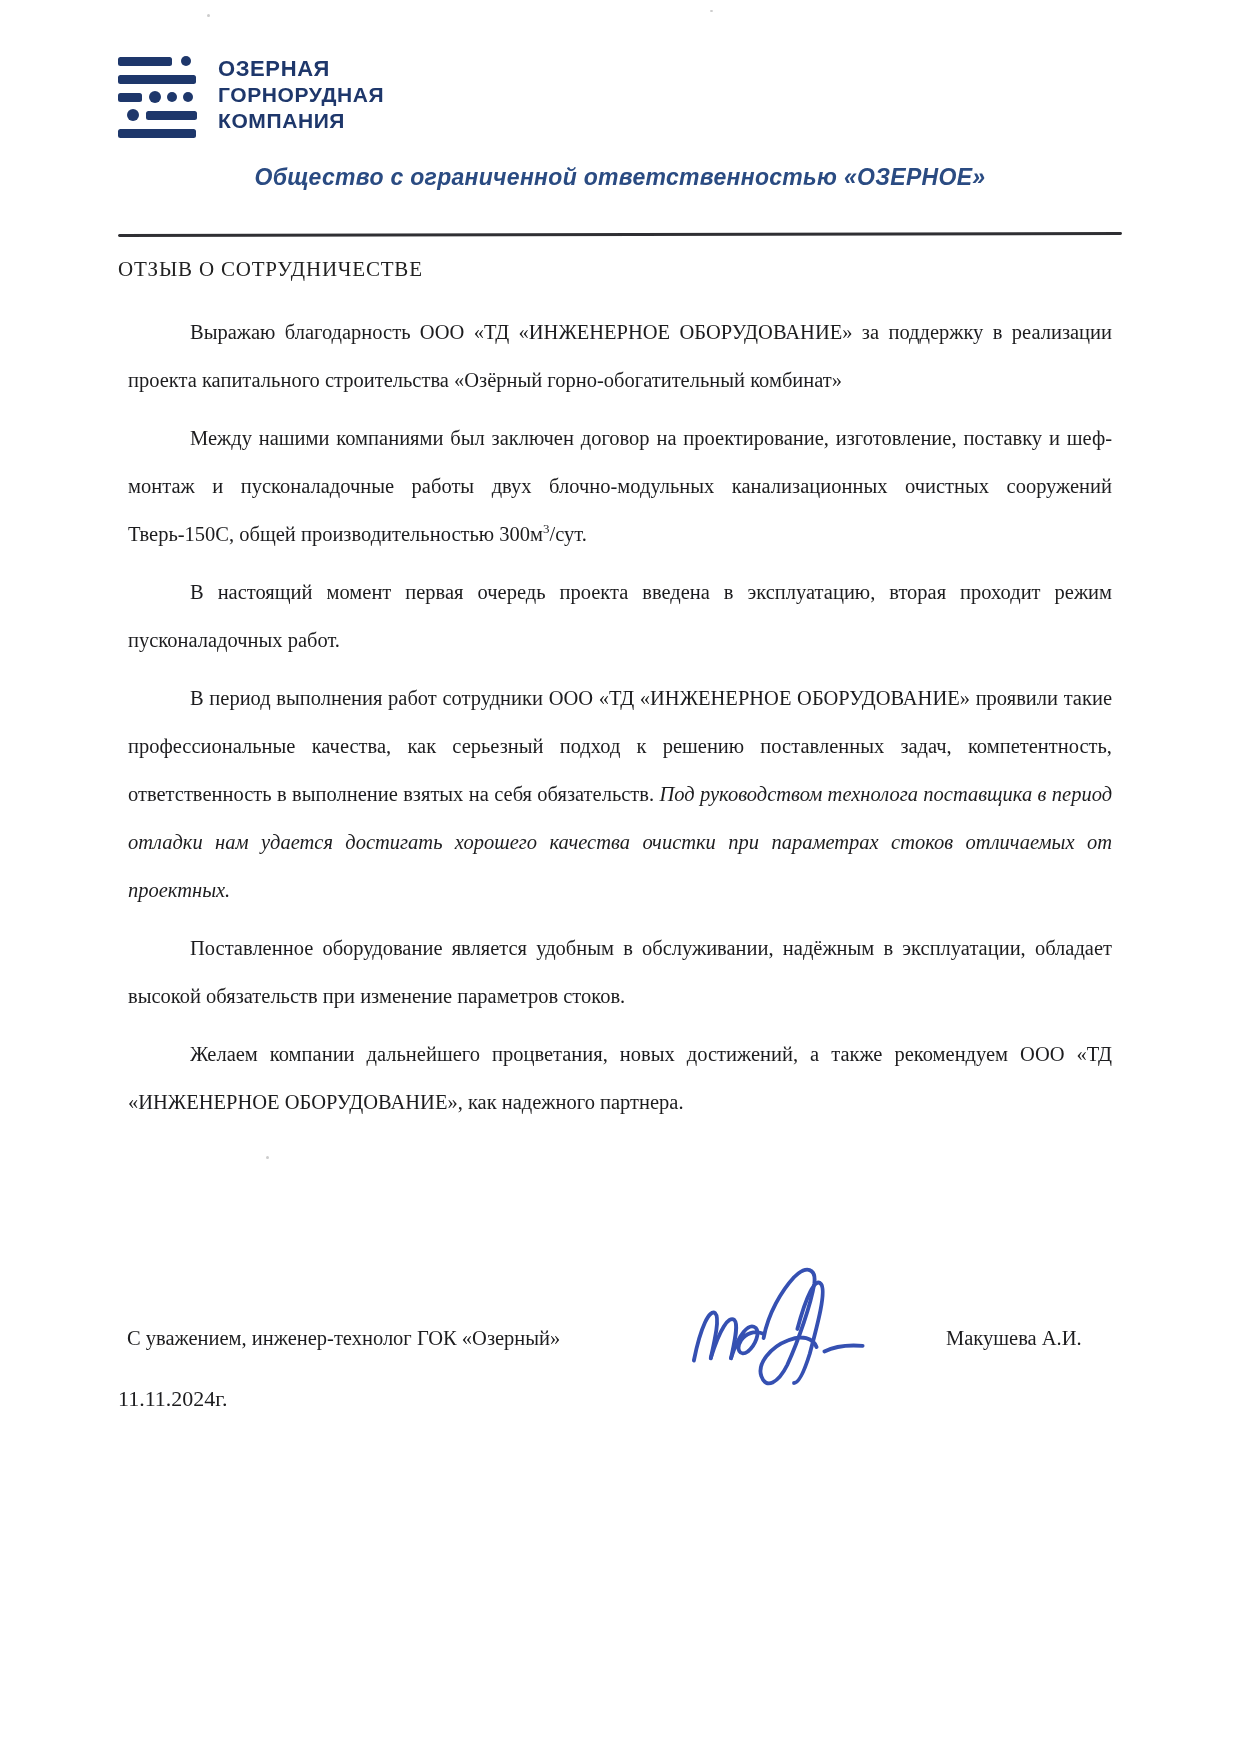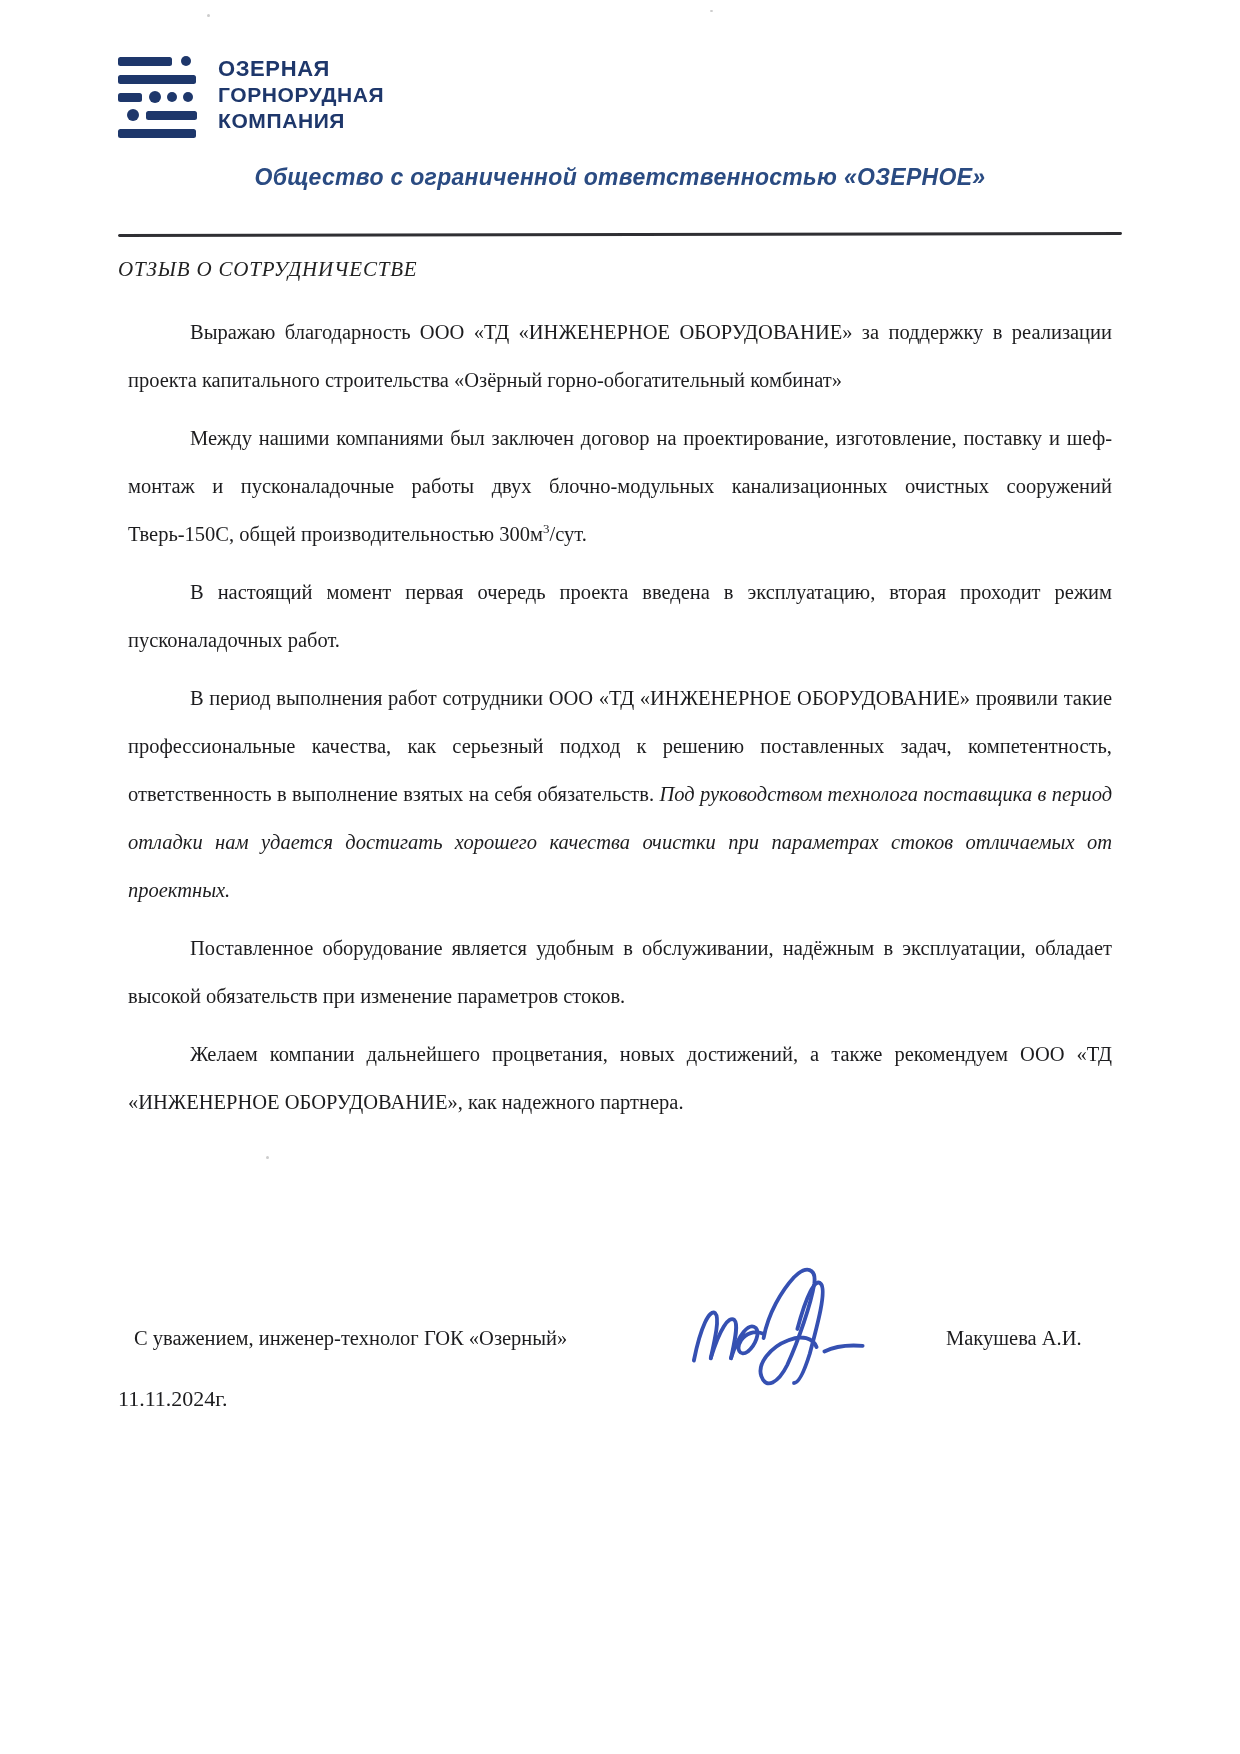--- a/index.html
+++ b/index.html
@@ -23,30 +23,30 @@
   .org-title{
     margin-top:26px;text-align:center;
     font-family:"Liberation Sans", sans-serif;font-weight:700;font-style:italic;
     font-size:23px;color:#2a4b82;letter-spacing:0.3px;
   }
   .rule{margin-top:42px;height:3px;background:#2f2f33;border-radius:2px;transform:rotate(-0.12deg);}
 
   
   .doc-heading{
     margin:18px 0 0 0;font-weight:400;font-size:21px;letter-spacing:0.8px;color:#222;
-    font-family:"Liberation Serif", serif;line-height:30px;font-style:italic;
+    font-family:"Liberation Serif", serif;line-height:30px;
   }
   .doc-body{margin-top:24px;font-size:20.5px;line-height:48px;}
   .doc-body p{margin:10px;text-indent:62px;text-align:justify;}
   .doc-body sup{font-size:13px;line-height:0;}
   .italic-seg{font-style:italic;}
 
   
   .sig-row{position:relative;margin-top:160px;height:72px;font-size:20.5px;}
-  .closing{position:absolute;left:16px;bottom:8px;white-space:nowrap;}
+  .closing{position:absolute;left:9px;bottom:8px;white-space:nowrap;}
   .sig-image{position:absolute;left:555px;bottom:-34px;width:215px;height:135px;}
   .sig-image svg{width:100%;height:100%;}
   .sig-name{position:absolute;left:828px;bottom:8px;white-space:nowrap;}
   .sig-date{margin-top:28px;font-size:22px;}
 
   
   .speck{position:absolute;background:#9a9a9a;border-radius:50%;opacity:.5;}
 </style>
 </head>
 <body>

